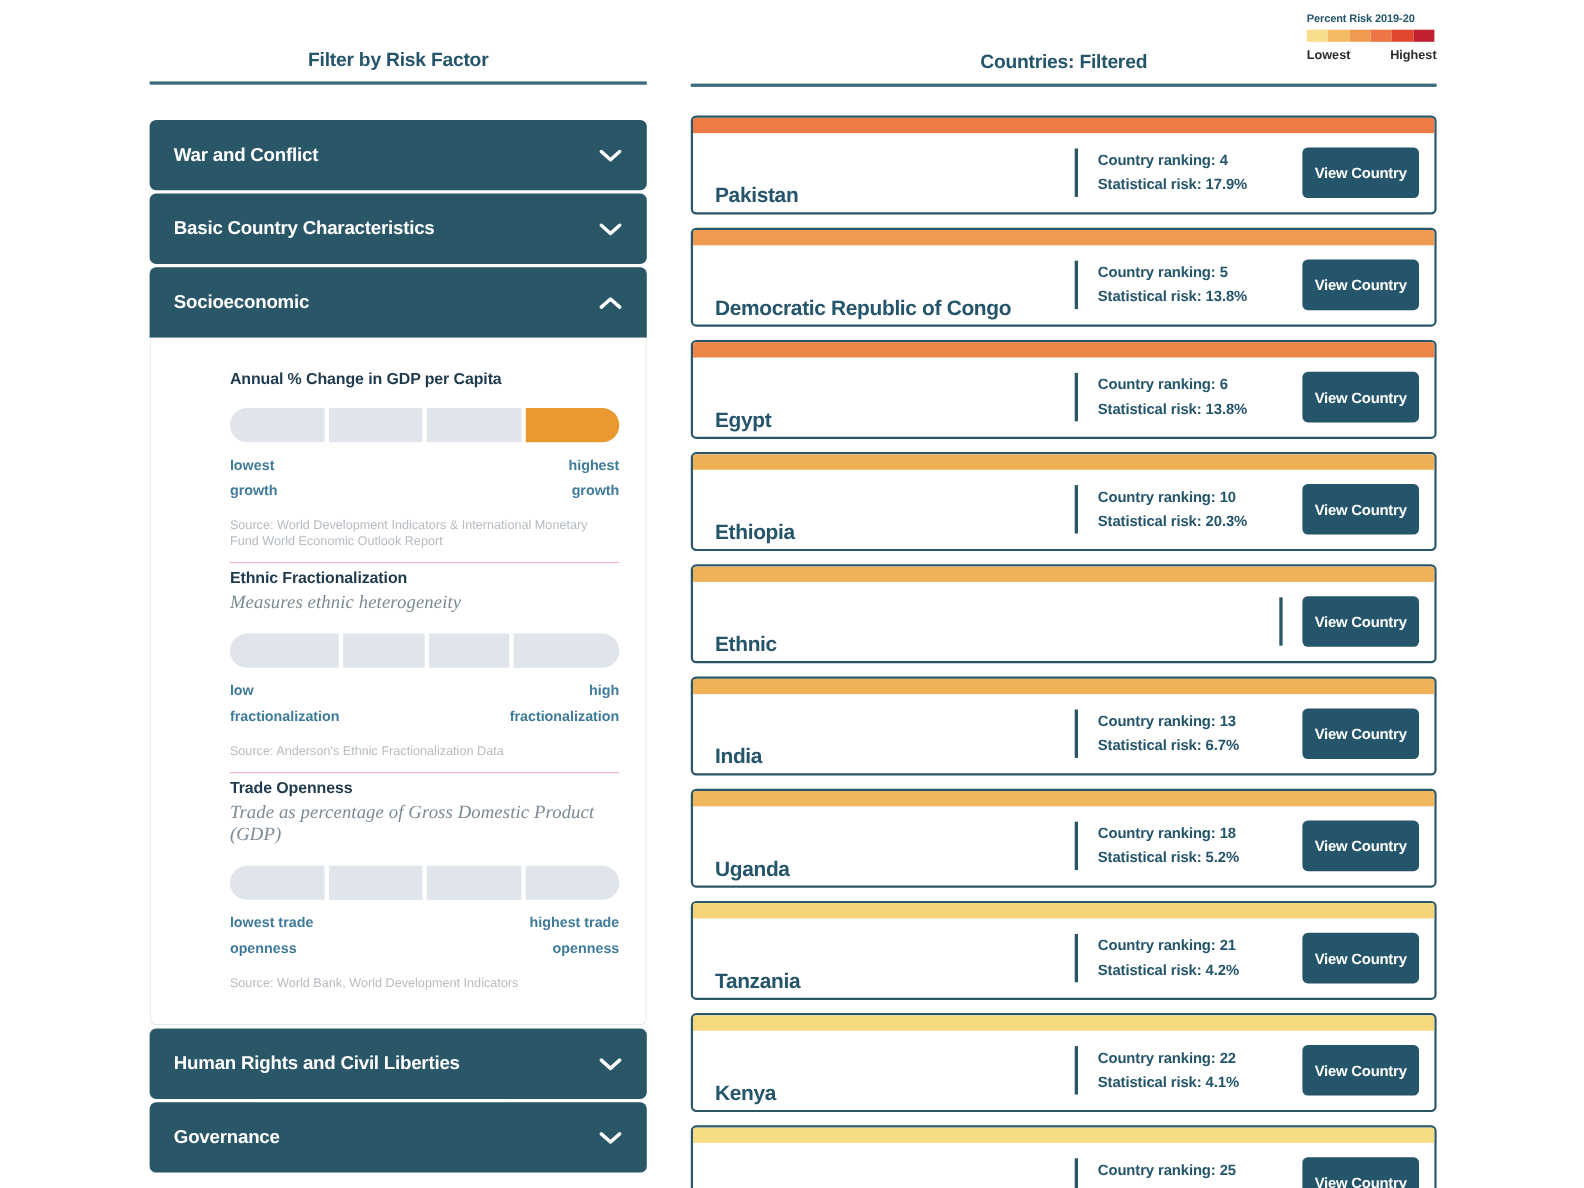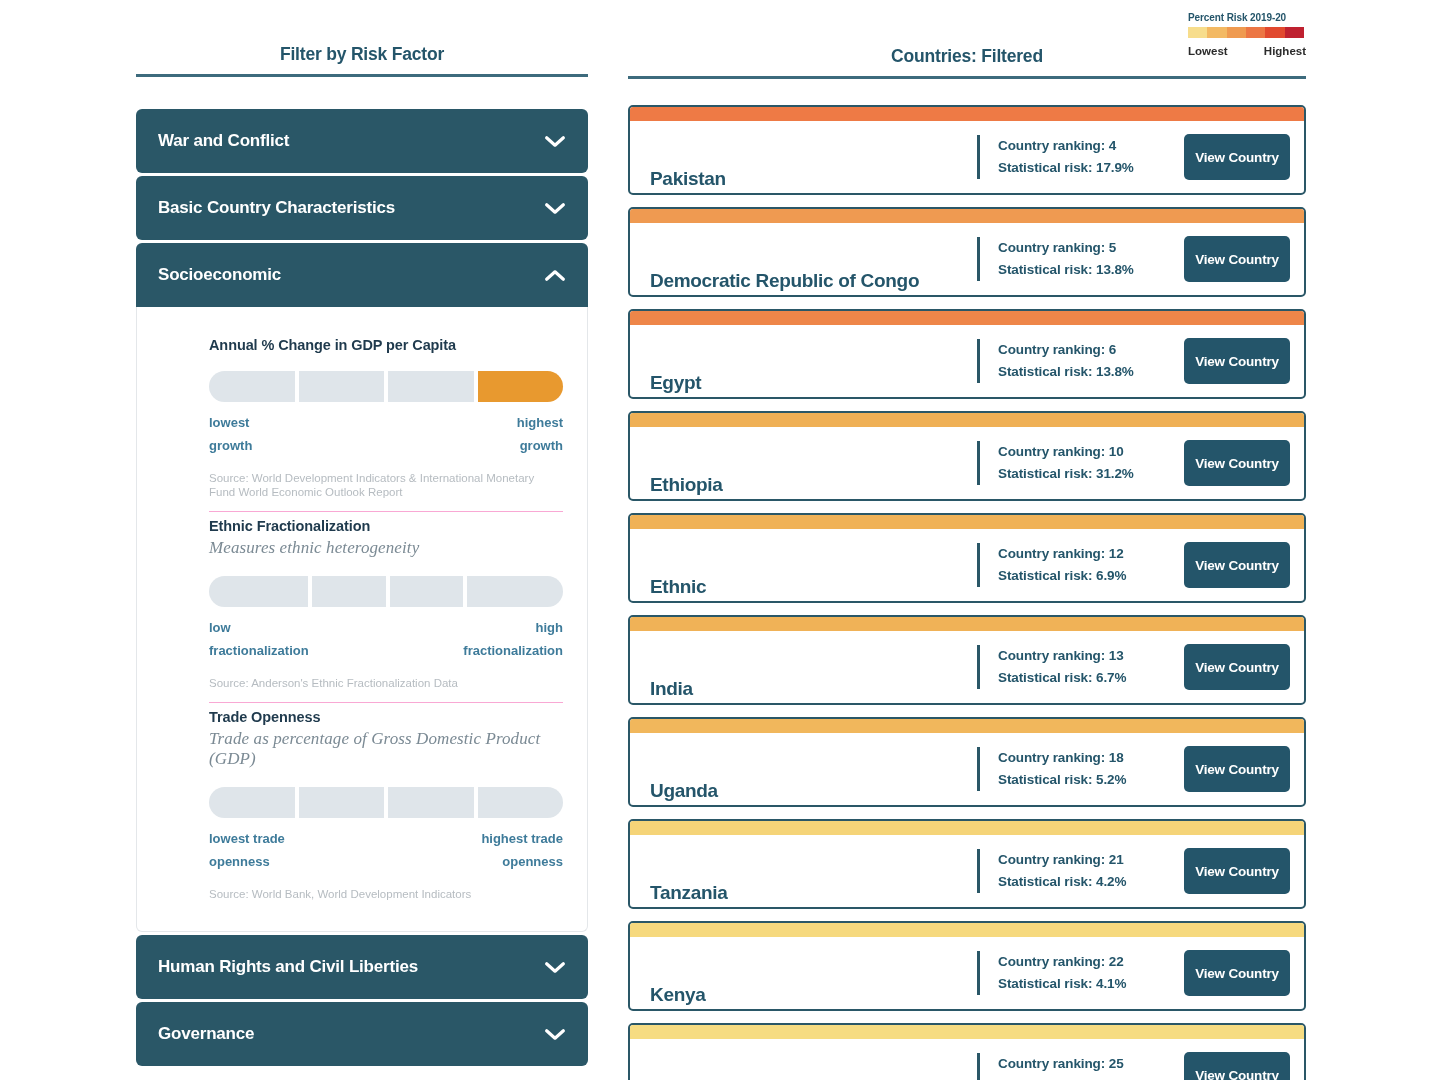--- a/index.html
+++ b/index.html
@@ -391,34 +391,30 @@
           <button class="view-btn">View Country</button>
         </div>
       </div>
       <div class="card">
         <div class="card-bar" style="background: rgb(239, 176, 85);"></div>
         <div class="card-body">
           <div class="card-country">Ethiopia</div>
           <div class="card-divider"></div>
           <div class="card-stats">
             <div>Country ranking: 10</div>
-            <div>Statistical risk: 31.2%</div>
+            <div>Statistical risk: 20.3%</div>
           </div>
           <button class="view-btn">View Country</button>
         </div>
       </div>
       <div class="card">
         <div class="card-bar" style="background: rgb(240, 178, 87);"></div>
         <div class="card-body">
           <div class="card-country">Ethnic</div>
           <div class="card-divider"></div>
-          <div class="card-stats">
-            <div>Country ranking: 12</div>
-            <div>Statistical risk: 6.9%</div>
-          </div>
           <button class="view-btn">View Country</button>
         </div>
       </div>
       <div class="card">
         <div class="card-bar" style="background: rgb(240, 178, 87);"></div>
         <div class="card-body">
           <div class="card-country">India</div>
           <div class="card-divider"></div>
           <div class="card-stats">
             <div>Country ranking: 13</div>

